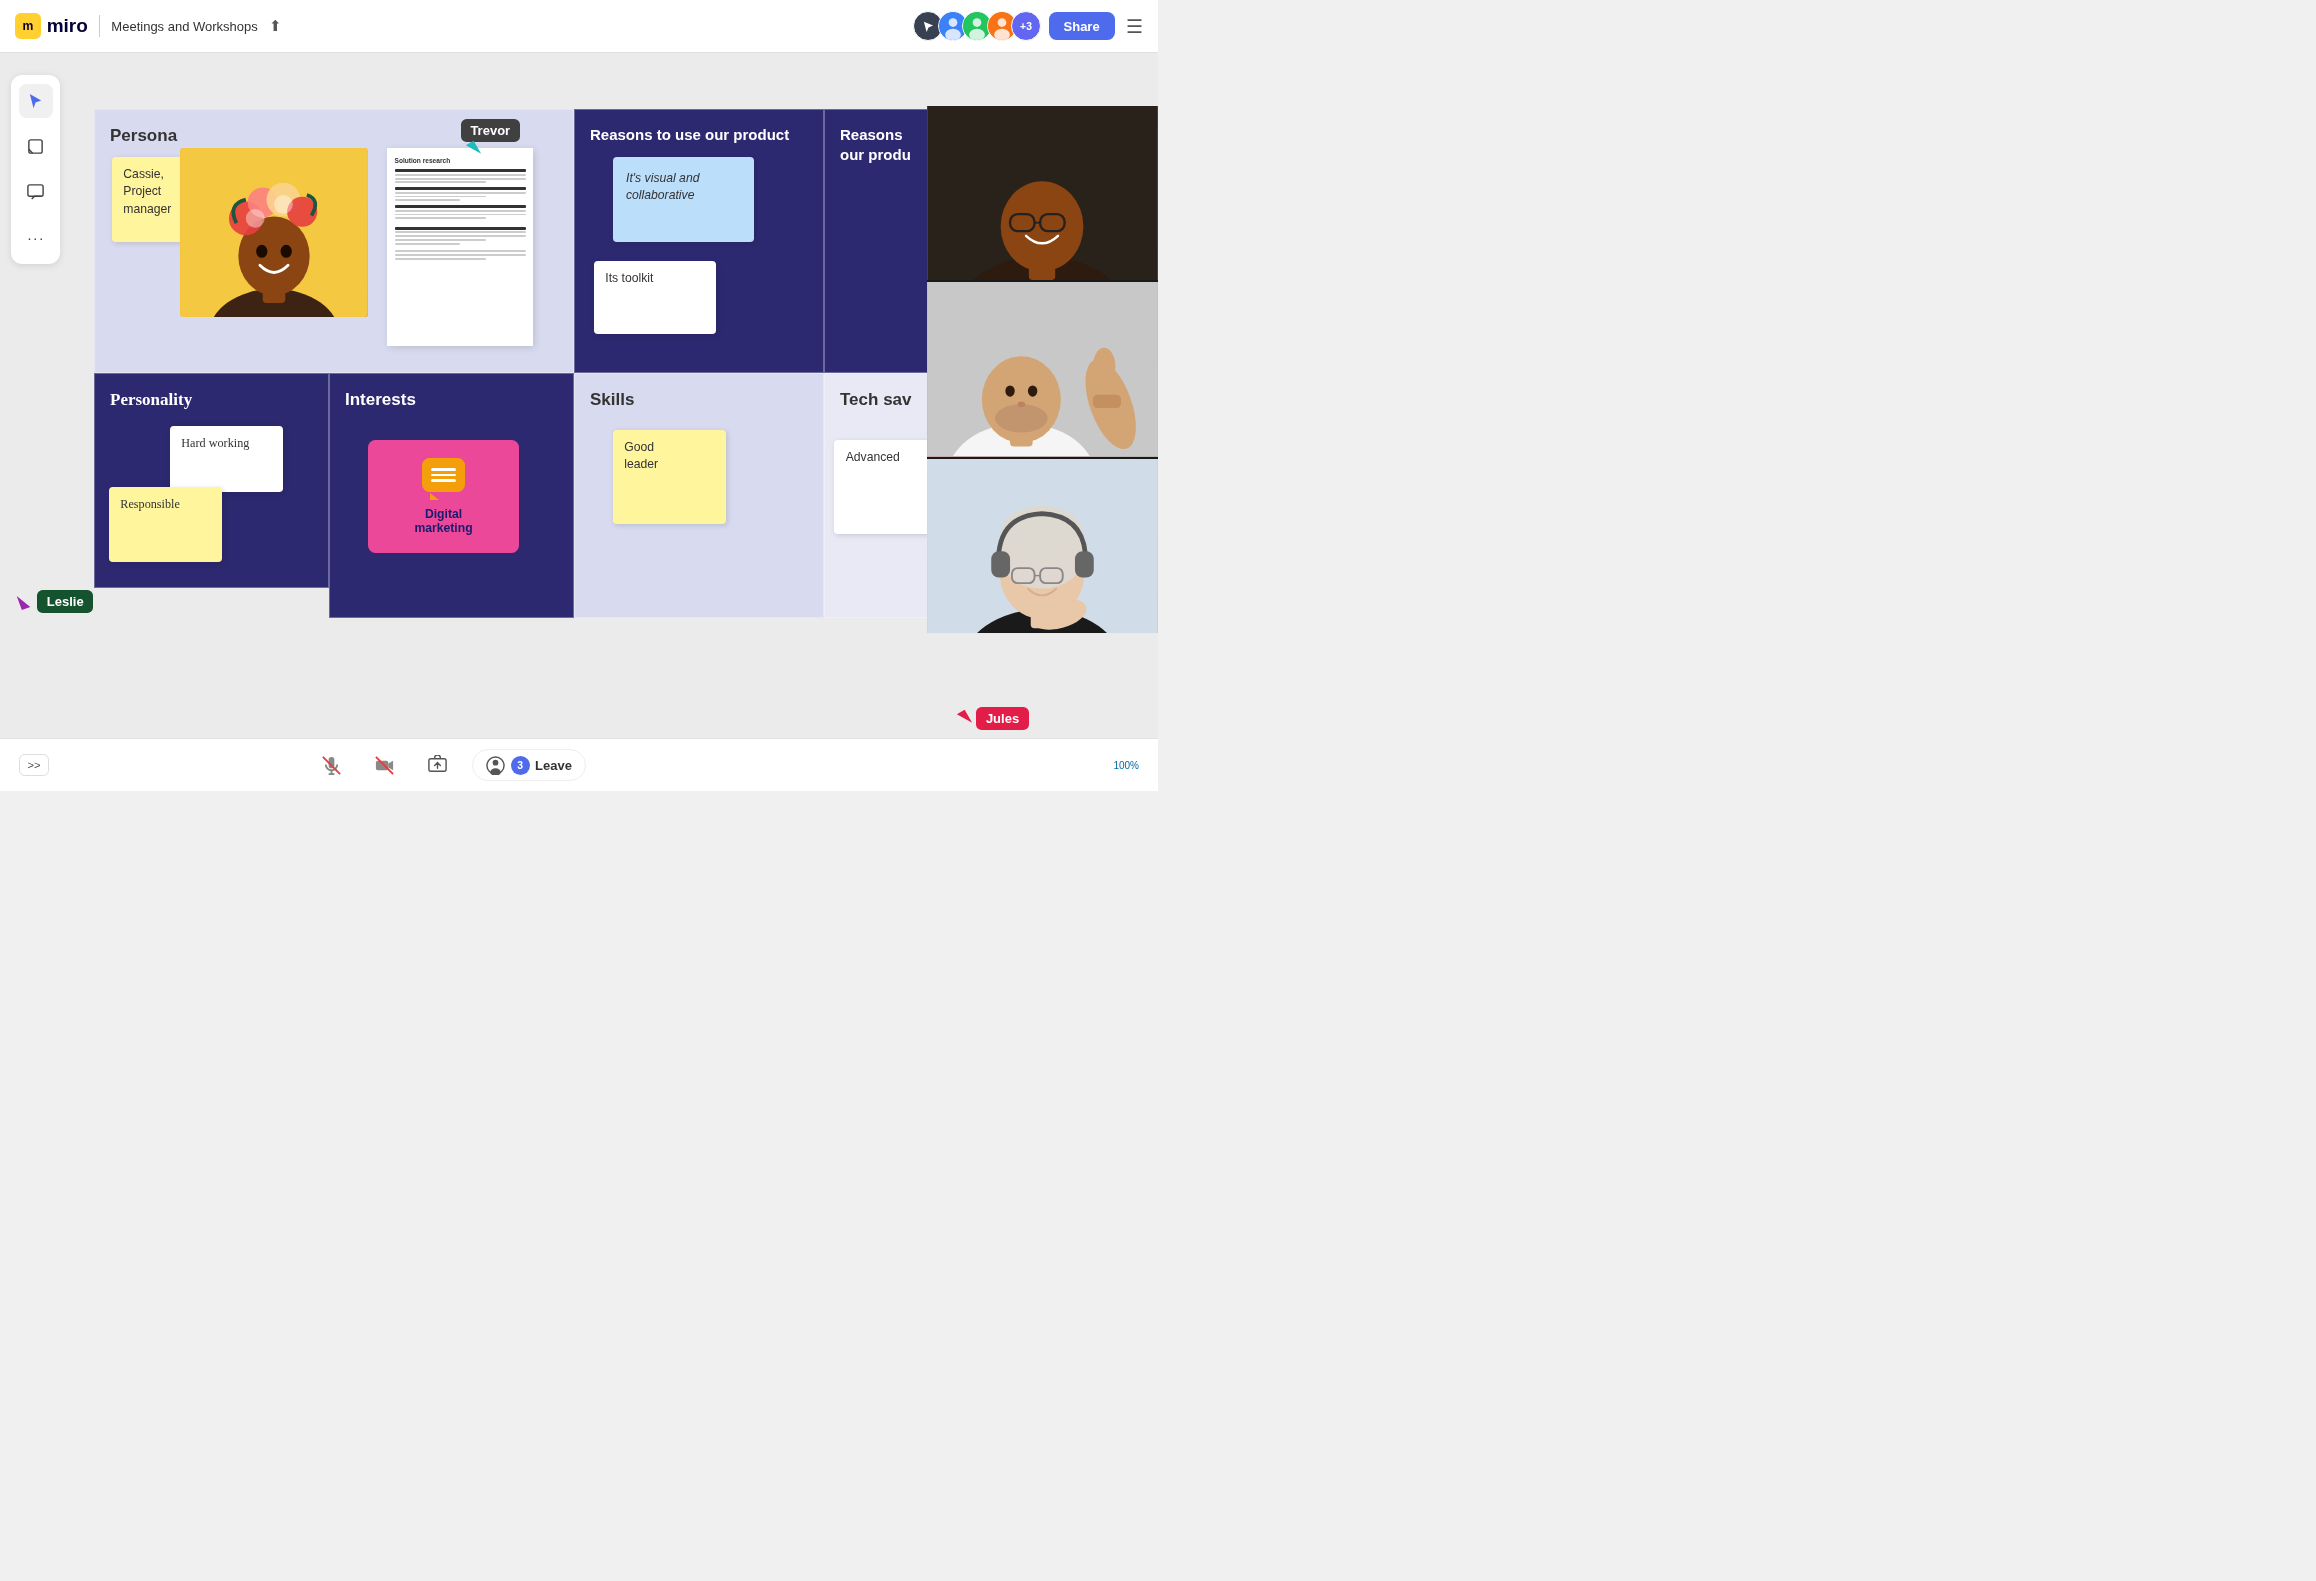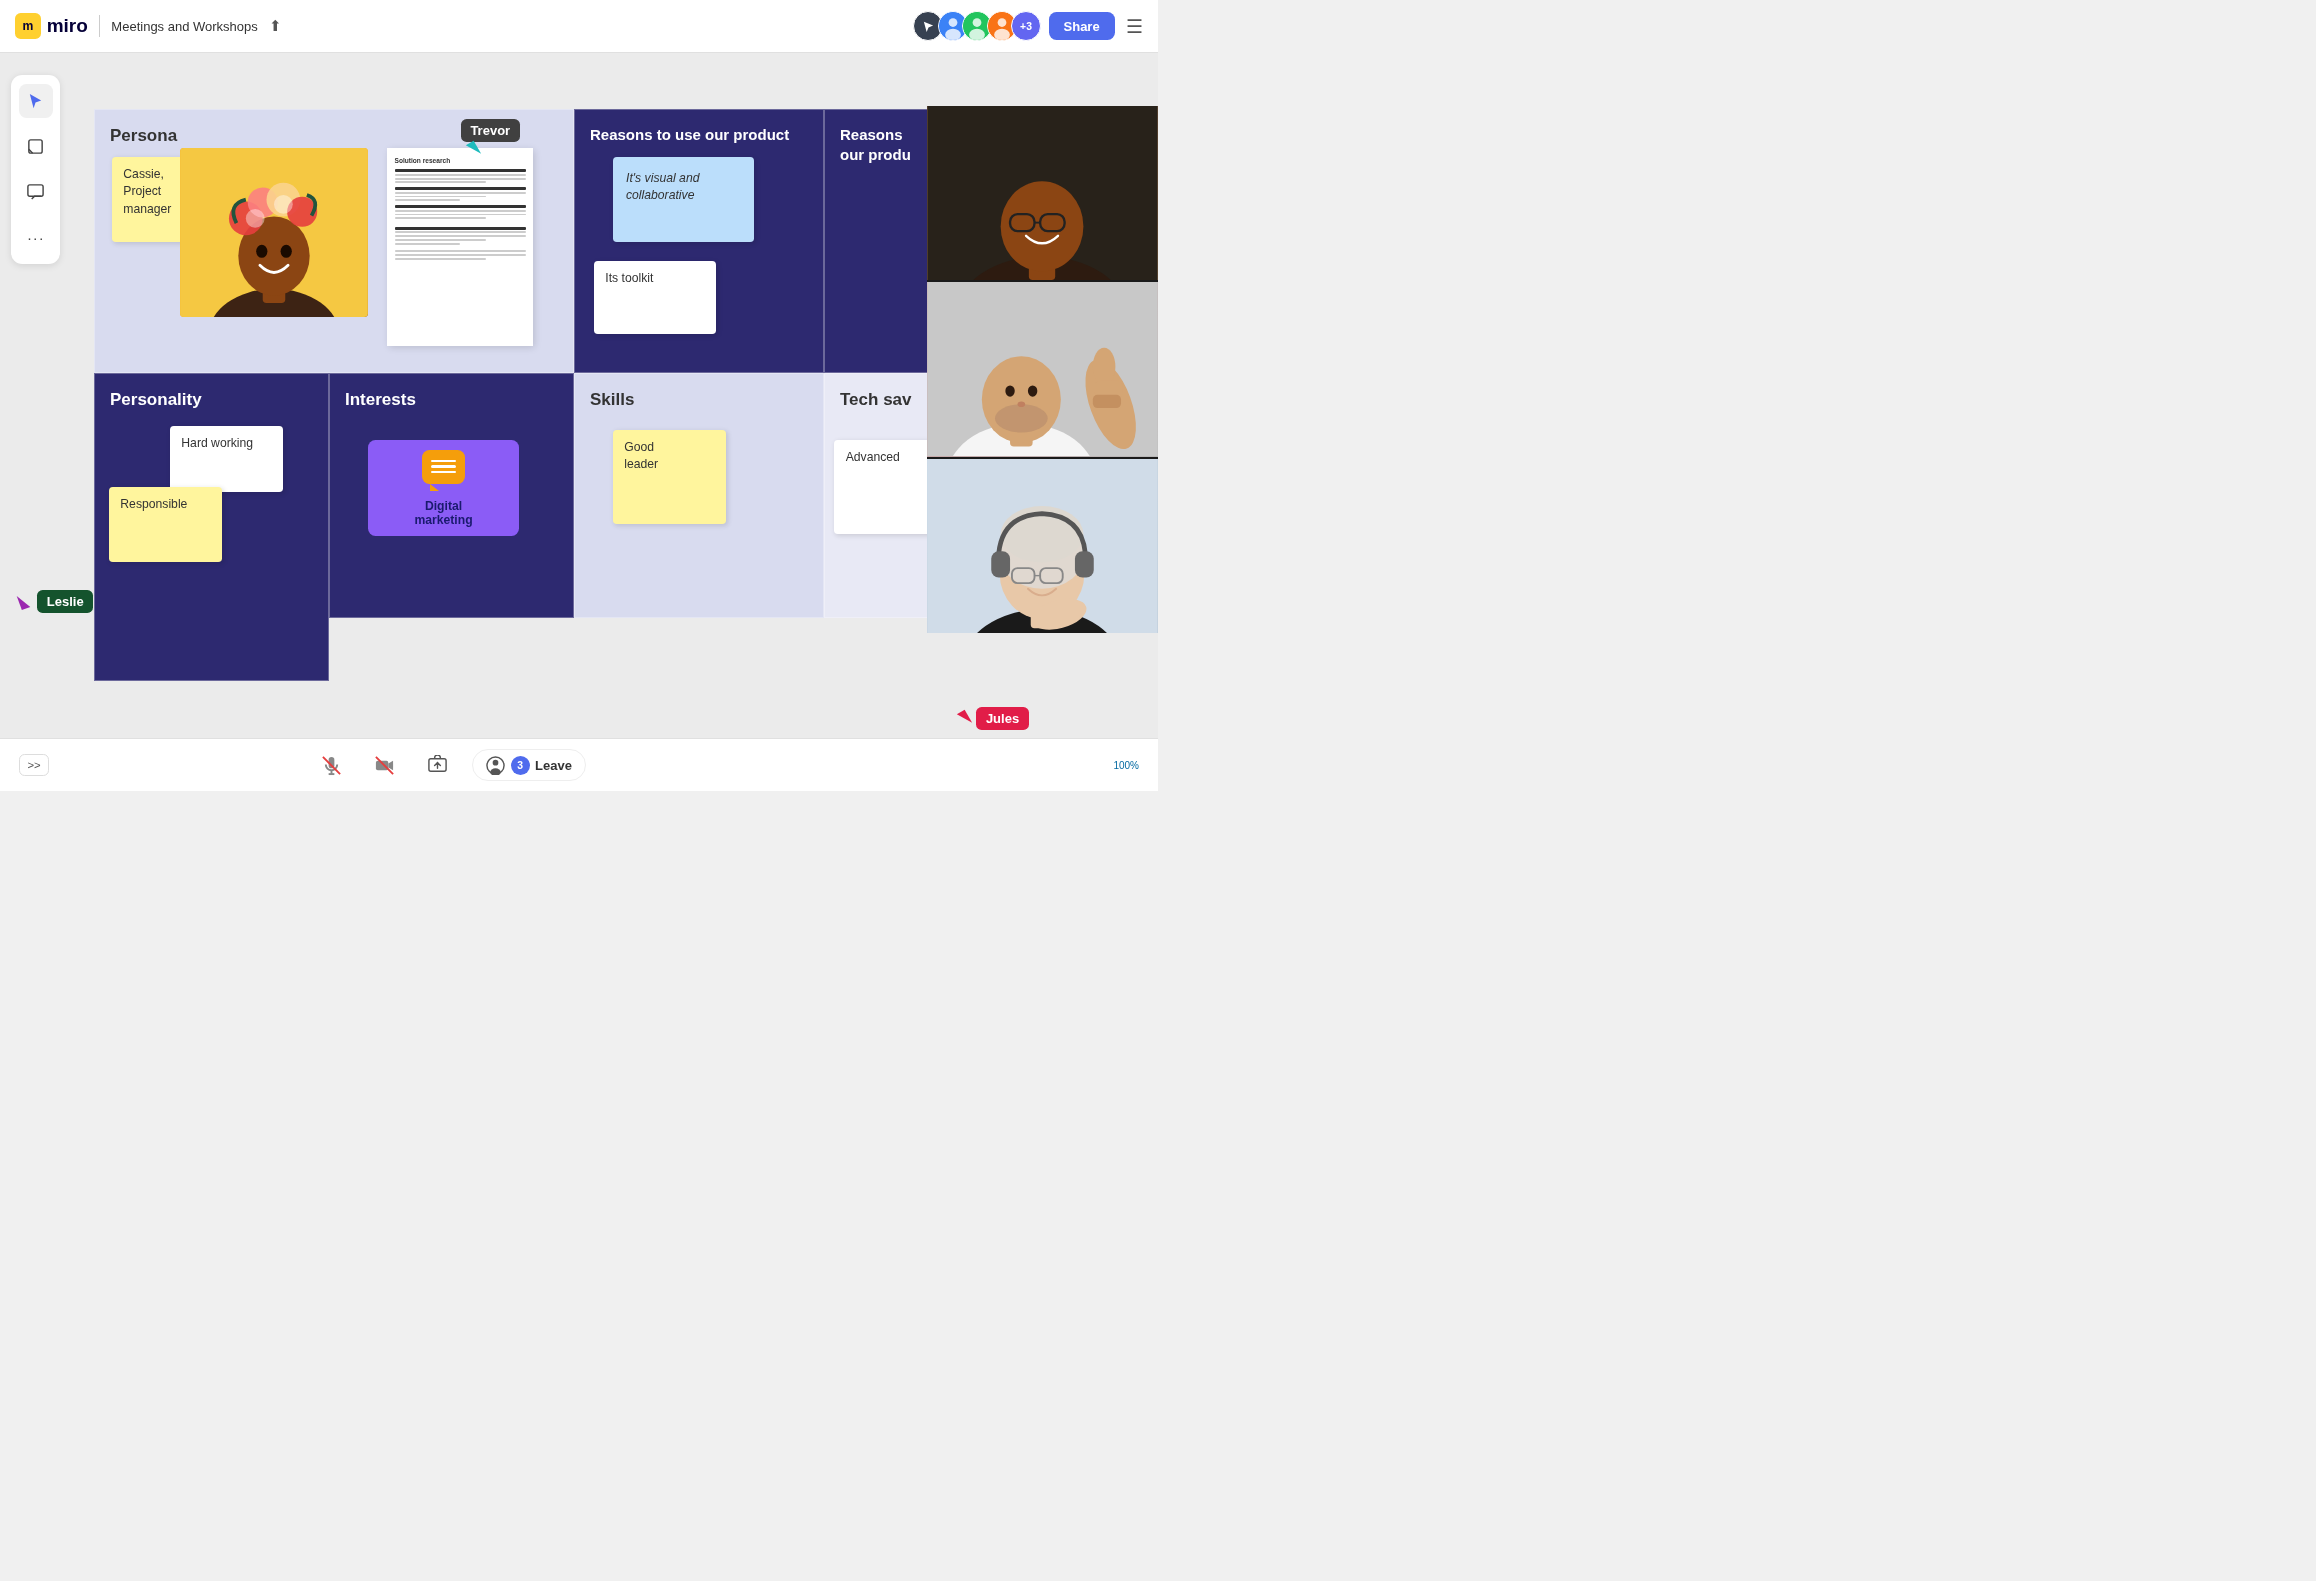--- a/index.html
+++ b/index.html
@@ -196,22 +196,23 @@
       width: 155px;
       height: 264px;
       color: #fff;
       overflow: hidden;
     }
 
     
     .cell-personality {
       background: #2D2970;
       width: 235px;
-      height: 308px;
+      height: 215px;
       color: #fff;
+      font-family: Liberation Serif, serif;
     }
     .cell-interests {
       background: #2D2970;
       width: 245px;
       height: 245px;
       color: #fff;
     }
     .cell-skills {
       background: #D8DBEF;
       width: 250px;
@@ -280,22 +281,22 @@
       color: #333;
       line-height: 1.5;
     }
 
     
     .digital-card {
       position: absolute;
       top: 66px;
       left: 38px;
       width: 151px;
-      height: 96px;
-      background: #8b5cf6;
+      height: 113px;
+      background: #ec4899;
       border-radius: 7.5px;
       display: flex;
       flex-direction: column;
       align-items: center;
       justify-content: center;
       gap: 7.5px;
     }
 
     
     .video-panel {

